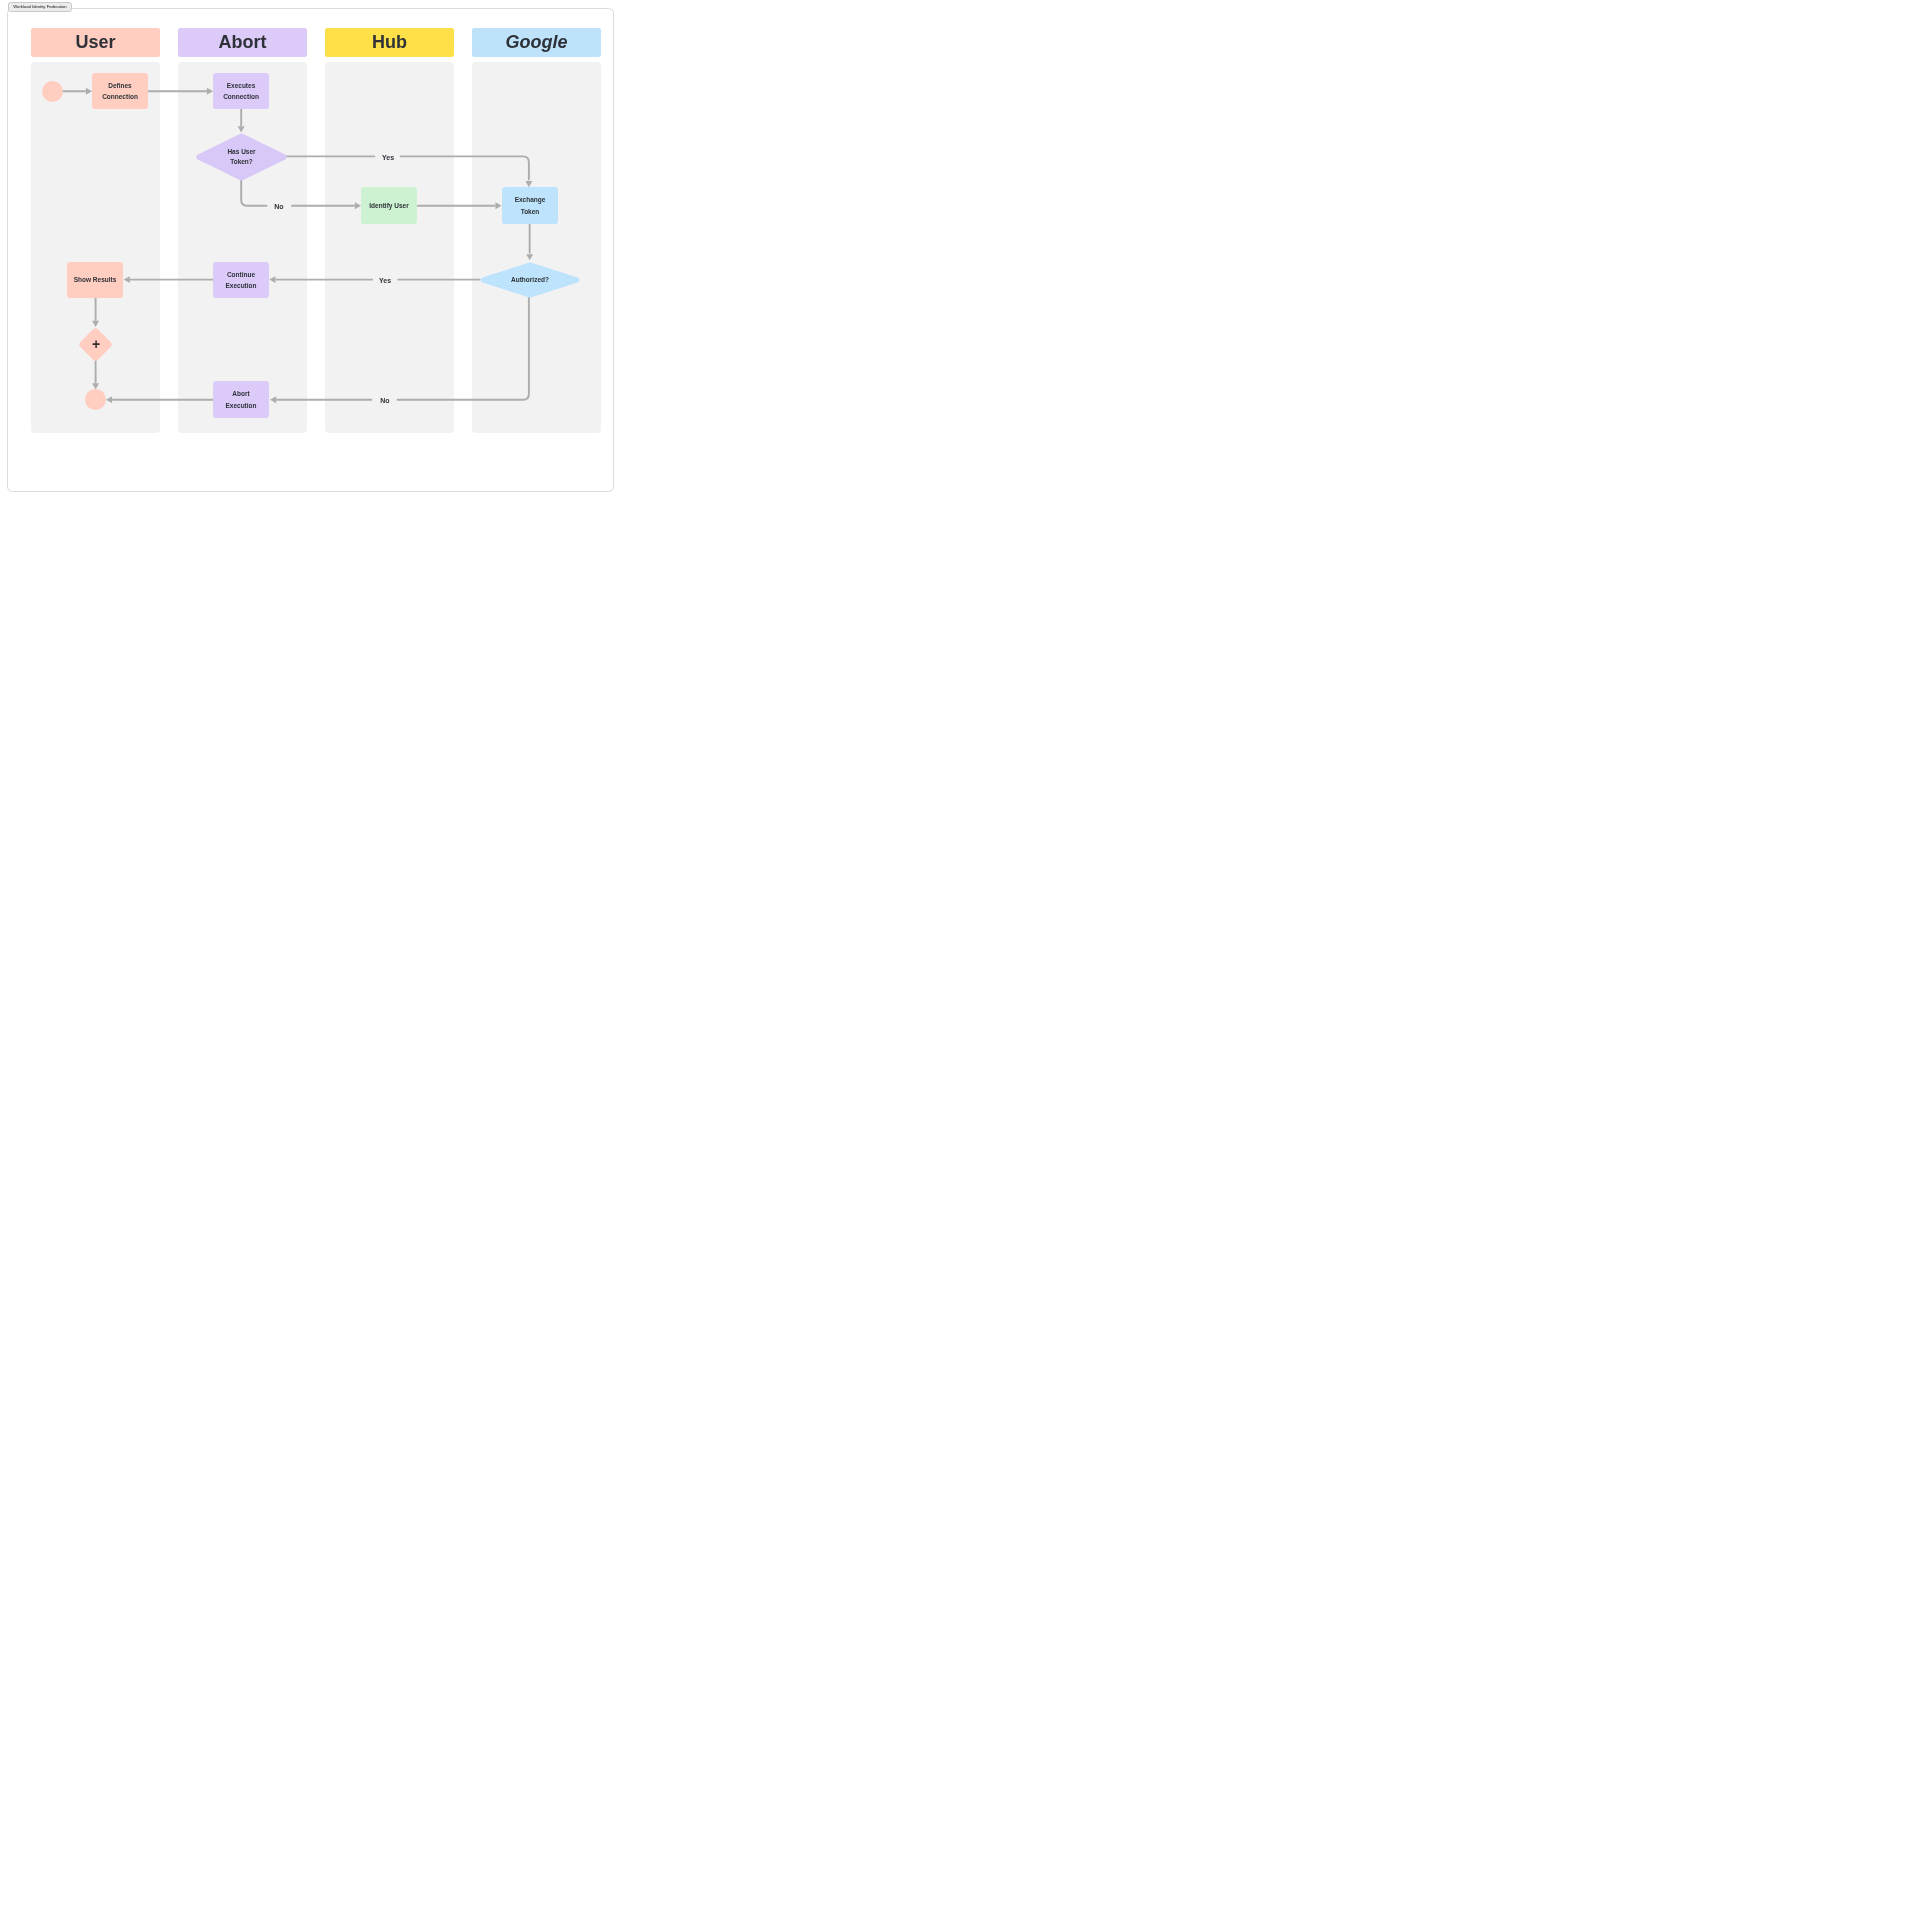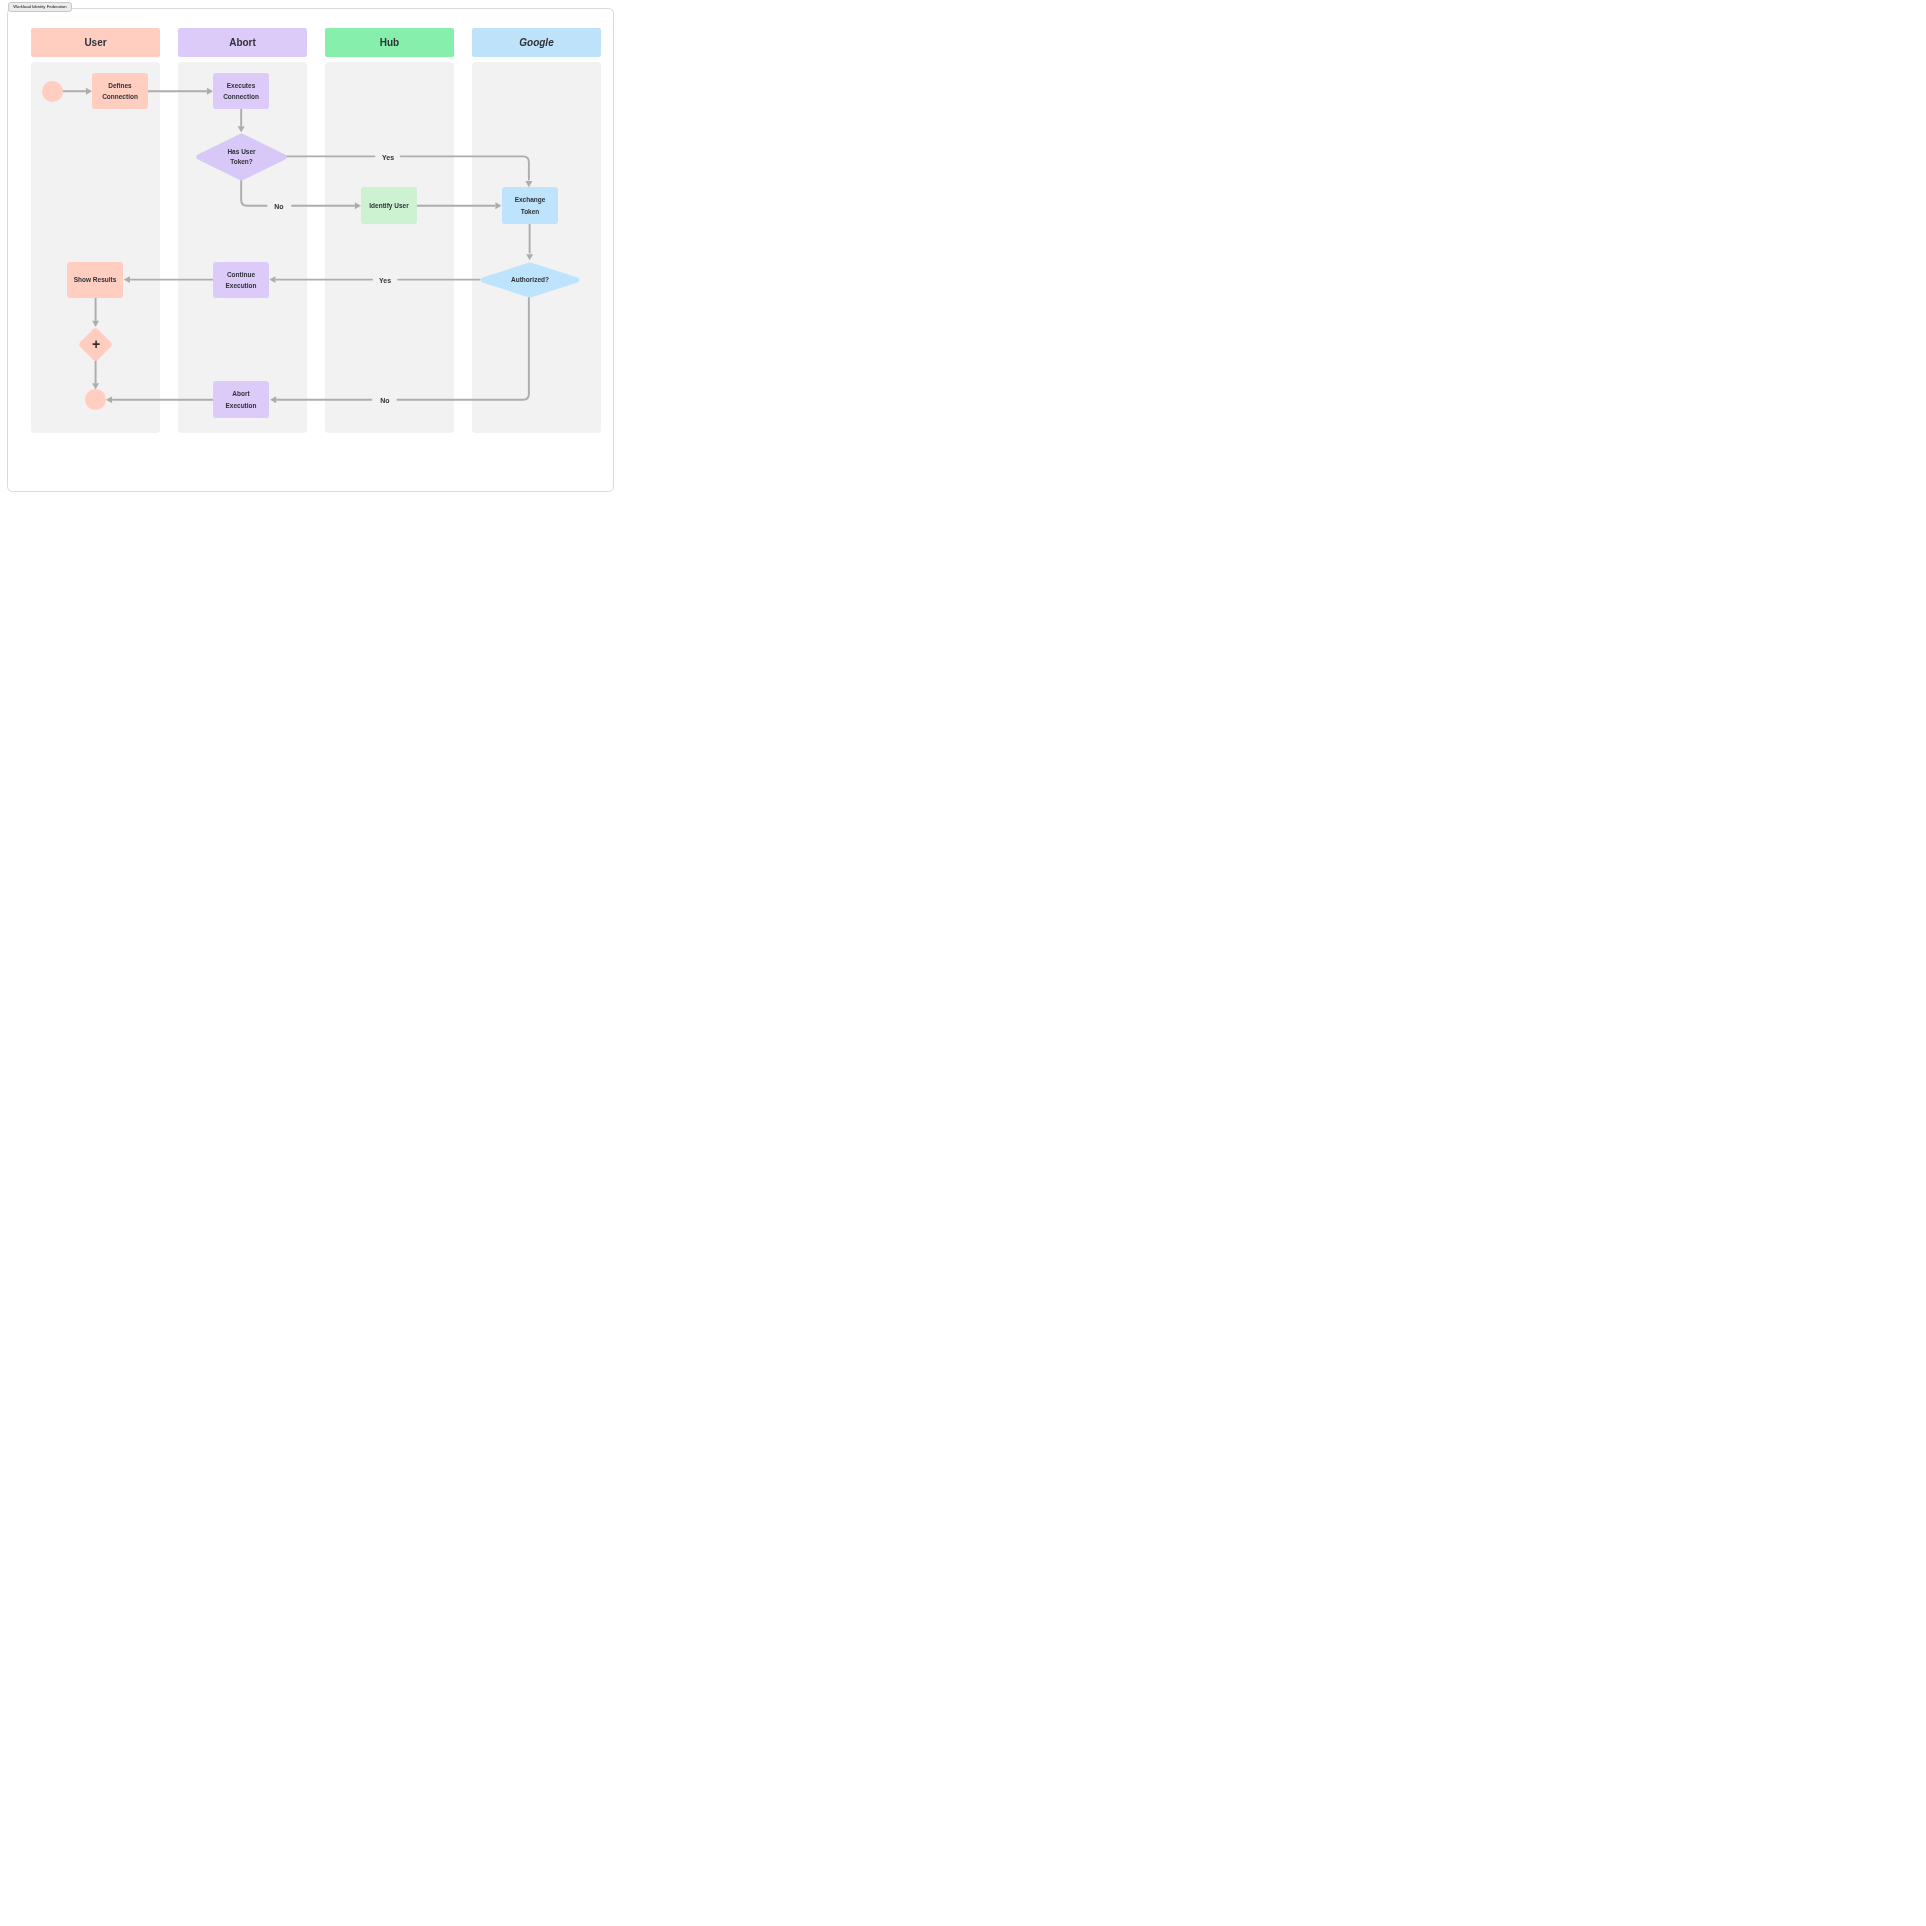--- a/index.html
+++ b/index.html
@@ -5,26 +5,26 @@
   html,body{margin:0;padding:0;background:#ffffff;}
   .page{position:relative;width:621px;height:493px;background:#ffffff;
         font-family:"Liberation Sans",sans-serif;overflow:hidden;}
   .canvas{position:absolute;left:7.3px;top:8px;width:605px;height:482px;
           background:#ffffff;border:0.8px solid #dadada;border-radius:5.4px;}
   .tab{position:absolute;left:8px;top:1.5px;height:8.5px;padding:0 4.2px;
        background:#ececec;border:0.4px solid #c8c8c8;border-radius:2.7px;
        font-size:4.2px;color:#111111;display:flex;align-items:center;z-index:5;}
   .lane-header{position:absolute;top:28px;height:29px;width:129px;border-radius:2.3px;
        display:flex;align-items:center;justify-content:center;
-       font-size:10px;font-weight:bold;color:#2e3238;z-index:2;}
+       font-size:18px;font-weight:bold;color:#2e3238;z-index:2;}
   .lane-body{position:absolute;top:62px;height:371px;width:129px;background:#f2f2f2;
        border-radius:3.9px;z-index:1;}
   .hx-user{background:#ffcec1;}
   .hx-studio{background:#dccaf9;}
-  .hx-hub{background:#86efac;}
+  .hx-hub{background:#fde047;}
   .hx-google{background:#bfe2fb;}
   .node{position:absolute;z-index:3;display:flex;align-items:center;justify-content:center;
         text-align:center;font-weight:bold;color:#2e3238;font-size:6.5px;line-height:1.7;
         white-space:pre-line;border-radius:3.1px;}
   .box-peach{background:#ffcec1;}
   .box-purple{background:#dccaf9;}
   .box-green{background:#cdf2d2;}
   .box-blue{background:#bee3fc;}
   .circle{border-radius:50%;background:#ffcec1;}
   .dshape{position:absolute;z-index:3;}

